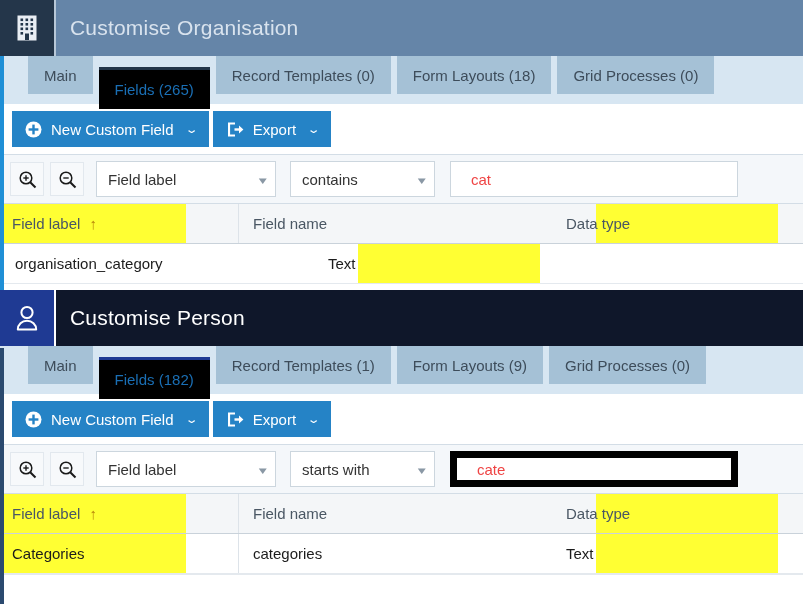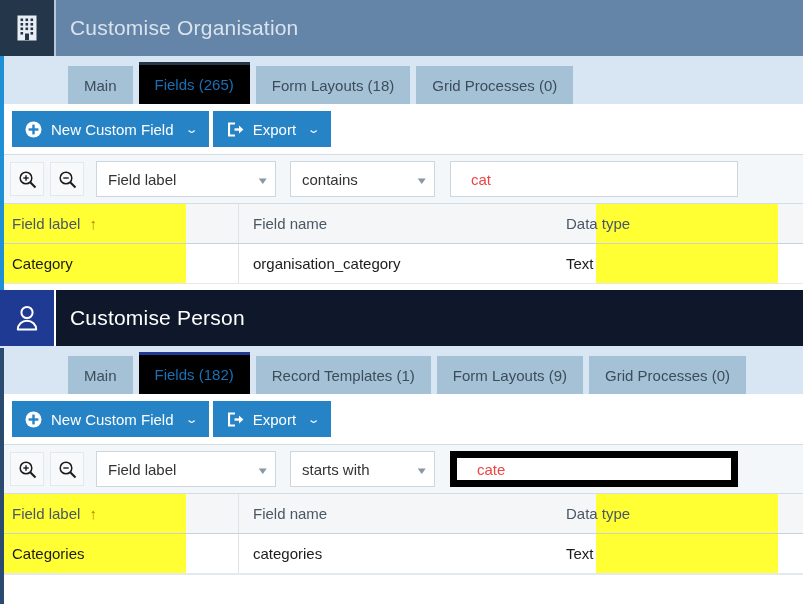--- a/index.html
+++ b/index.html
@@ -71,22 +71,22 @@
   }
   .titlebar-org .title-text { color: #d9e3ee; }
   .titlebar-per .title-text { color: #ffffff; }
 
   
   .tabstrip {
     position: relative;
     height: 48px;
     background: #d7e6f2;
     display: flex;
-    align-items: flex-end;
-    padding-left: 68px;
+    align-items: flex-start;
+    padding-left: 28px;
     gap: 6px;
   }
   .tab {
     height: 38px;
     background: #a5c1d6;
     color: #3d4c5a;
     display: flex;
     align-items: center;
     padding: 0 16px;
     font-size: 15px;
@@ -274,20 +274,21 @@
             <rect x="11" y="19.5" width="4" height="6.5"></rect>
           </g>
         </svg>
       </div>
       <div class="title-text">Customise Organisation</div>
     </div>
 
     <div class="tabstrip">
       <div class="tab">Main</div>
       <div class="tab active">Fields (265)</div>
+      <div class="tab">Record Templates (0)</div>
       <div class="tab">Form Layouts (18)</div>
       <div class="tab">Grid Processes (0)</div>
     </div>
 
     <div class="actionbar">
       <button class="btn">
         <span class="glyph">
           <svg width="17" height="17" viewBox="0 0 17 17" aria-hidden="true">
             <circle cx="8.5" cy="8.5" r="8" fill="#ffffff"></circle>
             <rect x="7.3" y="3.6" width="2.4" height="9.8" fill="#2583c6"></rect>
@@ -346,24 +347,20 @@
         </div>
         <div class="cell c2">
           <span class="ctext">Field name</span>
         </div>
         <div class="cell c3">
           <div class="hl hl-b"></div>
           <span class="ctext">Data type</span>
         </div>
       </div>
       <div class="grid-row grid-body">
-        <div class="cell c1">
-          <div class="hl hl-a"></div>
-          <span class="ctext">Category</span>
-        </div>
         <div class="cell c2">
           <span class="ctext">organisation_category</span>
         </div>
         <div class="cell c3">
           <div class="hl hl-b"></div>
           <span class="ctext">Text</span>
         </div>
       </div>
     </div>
   </div>

